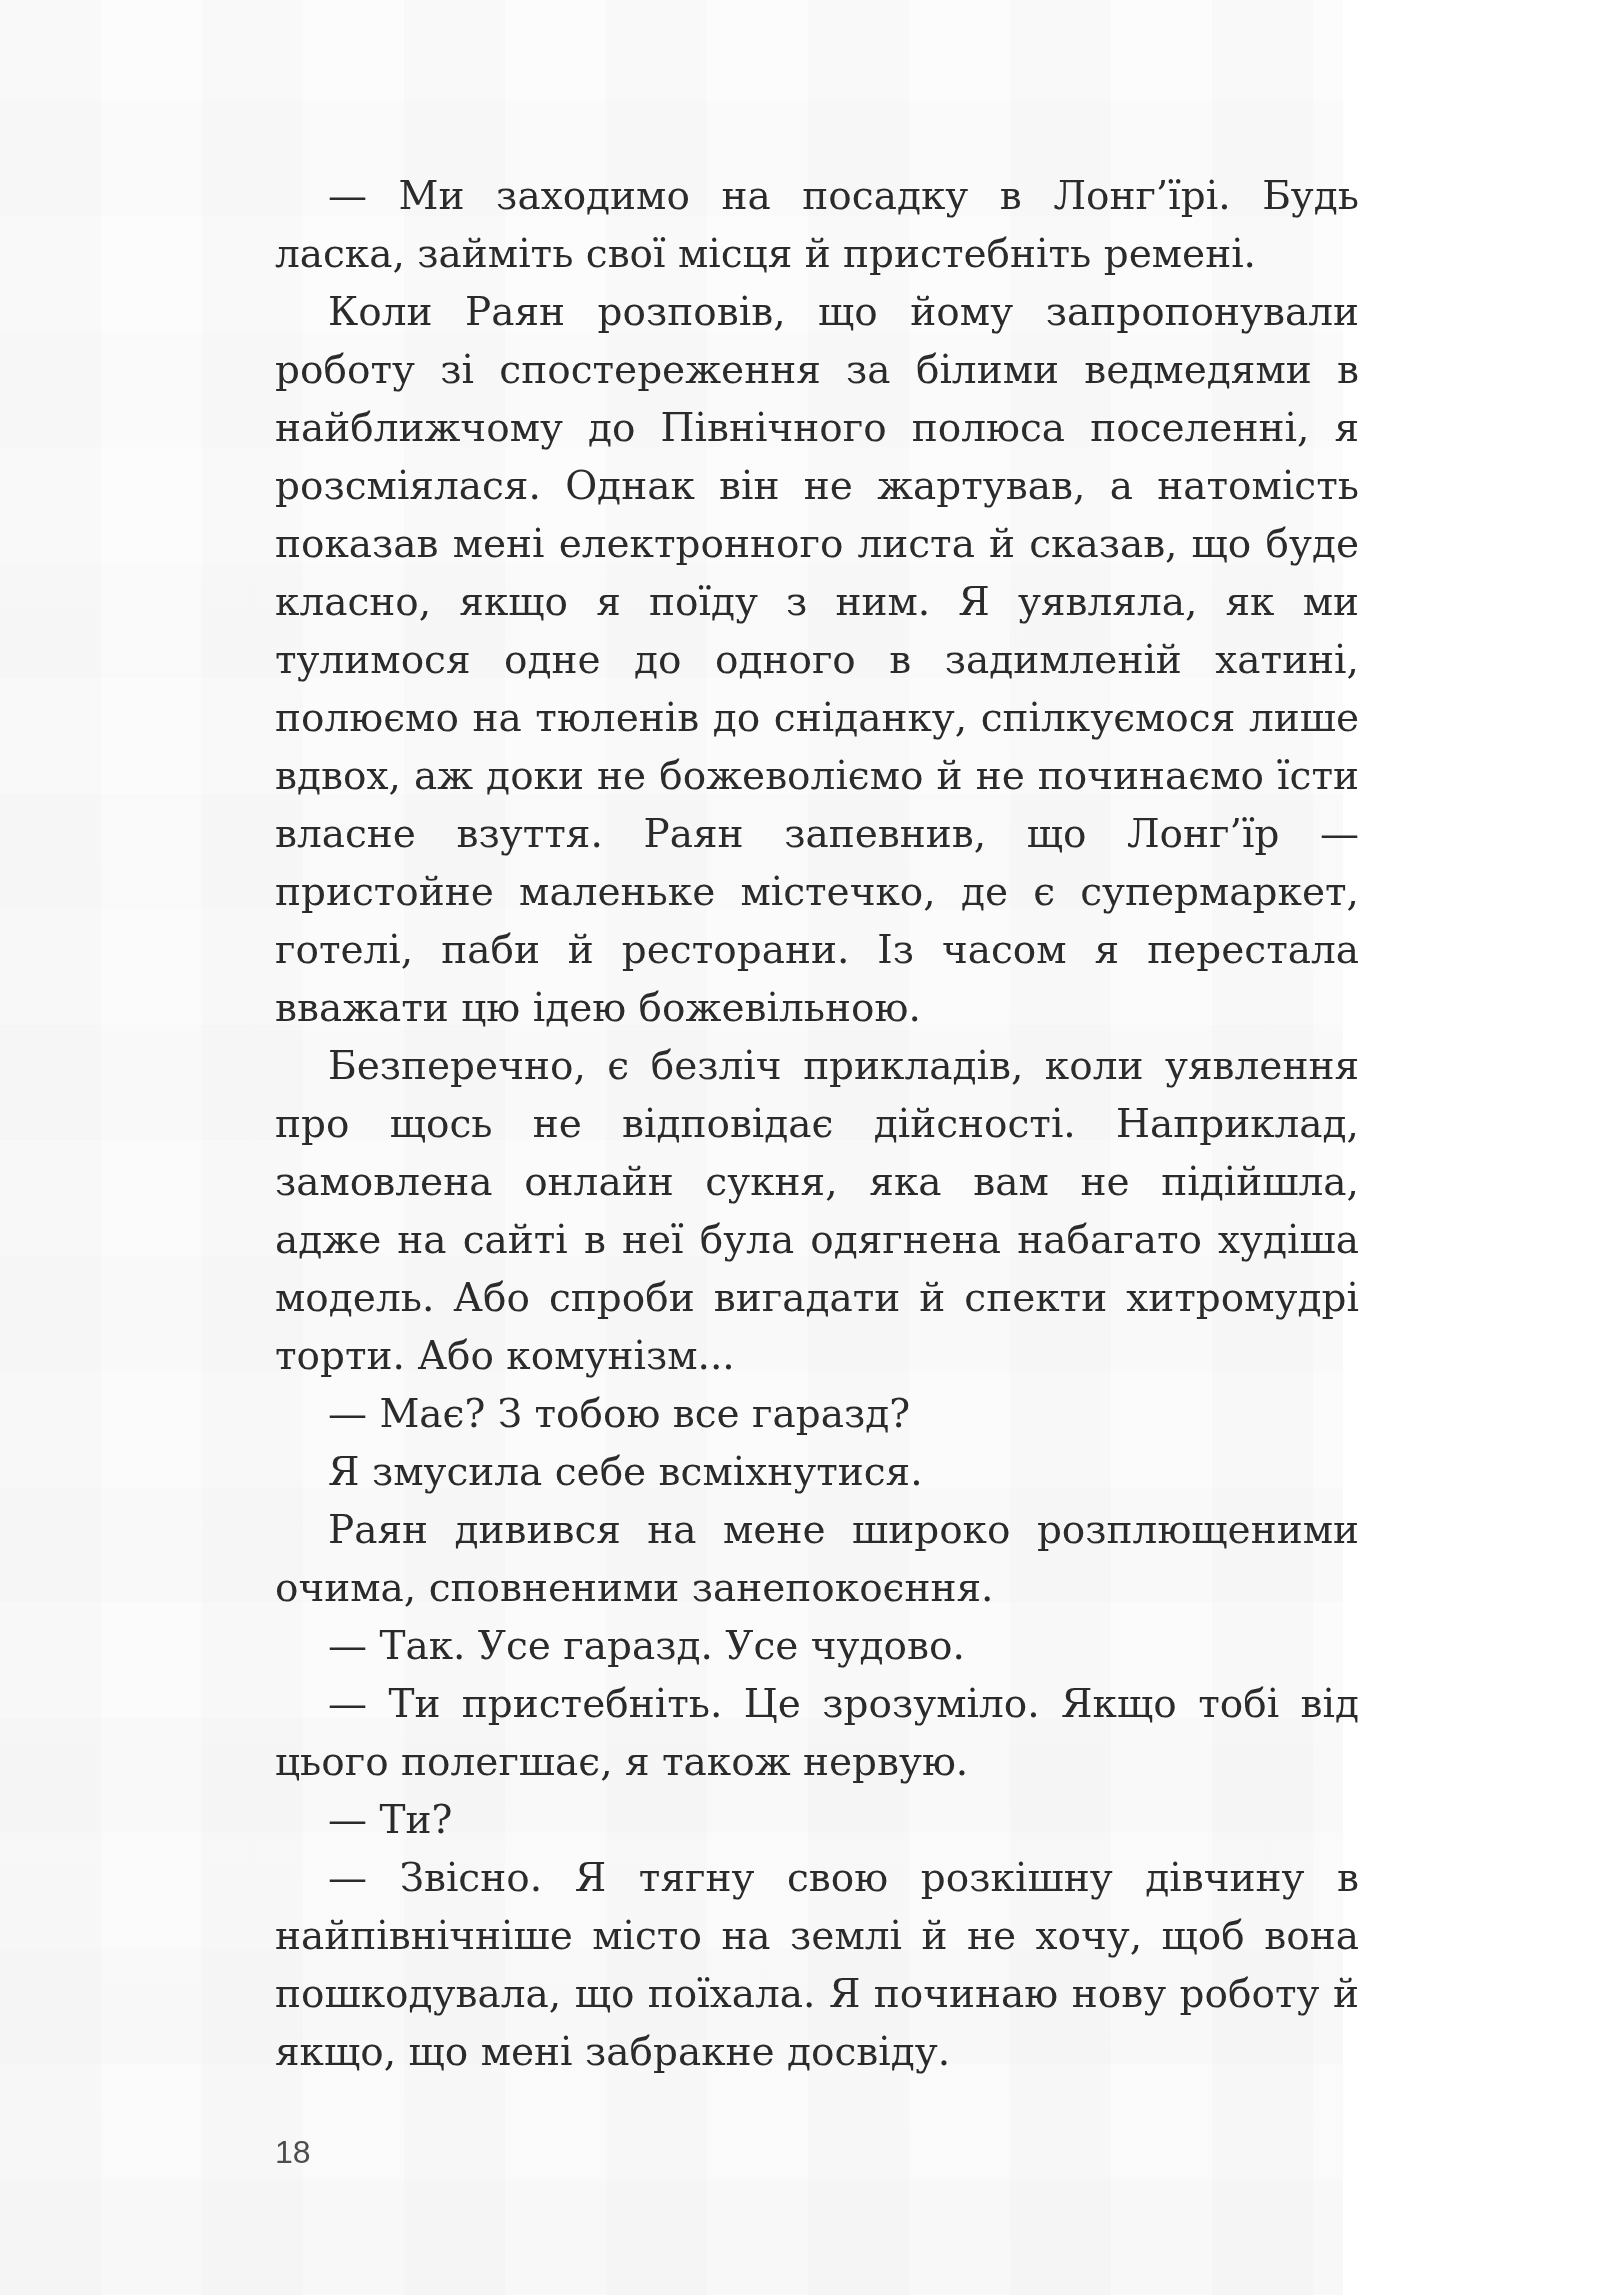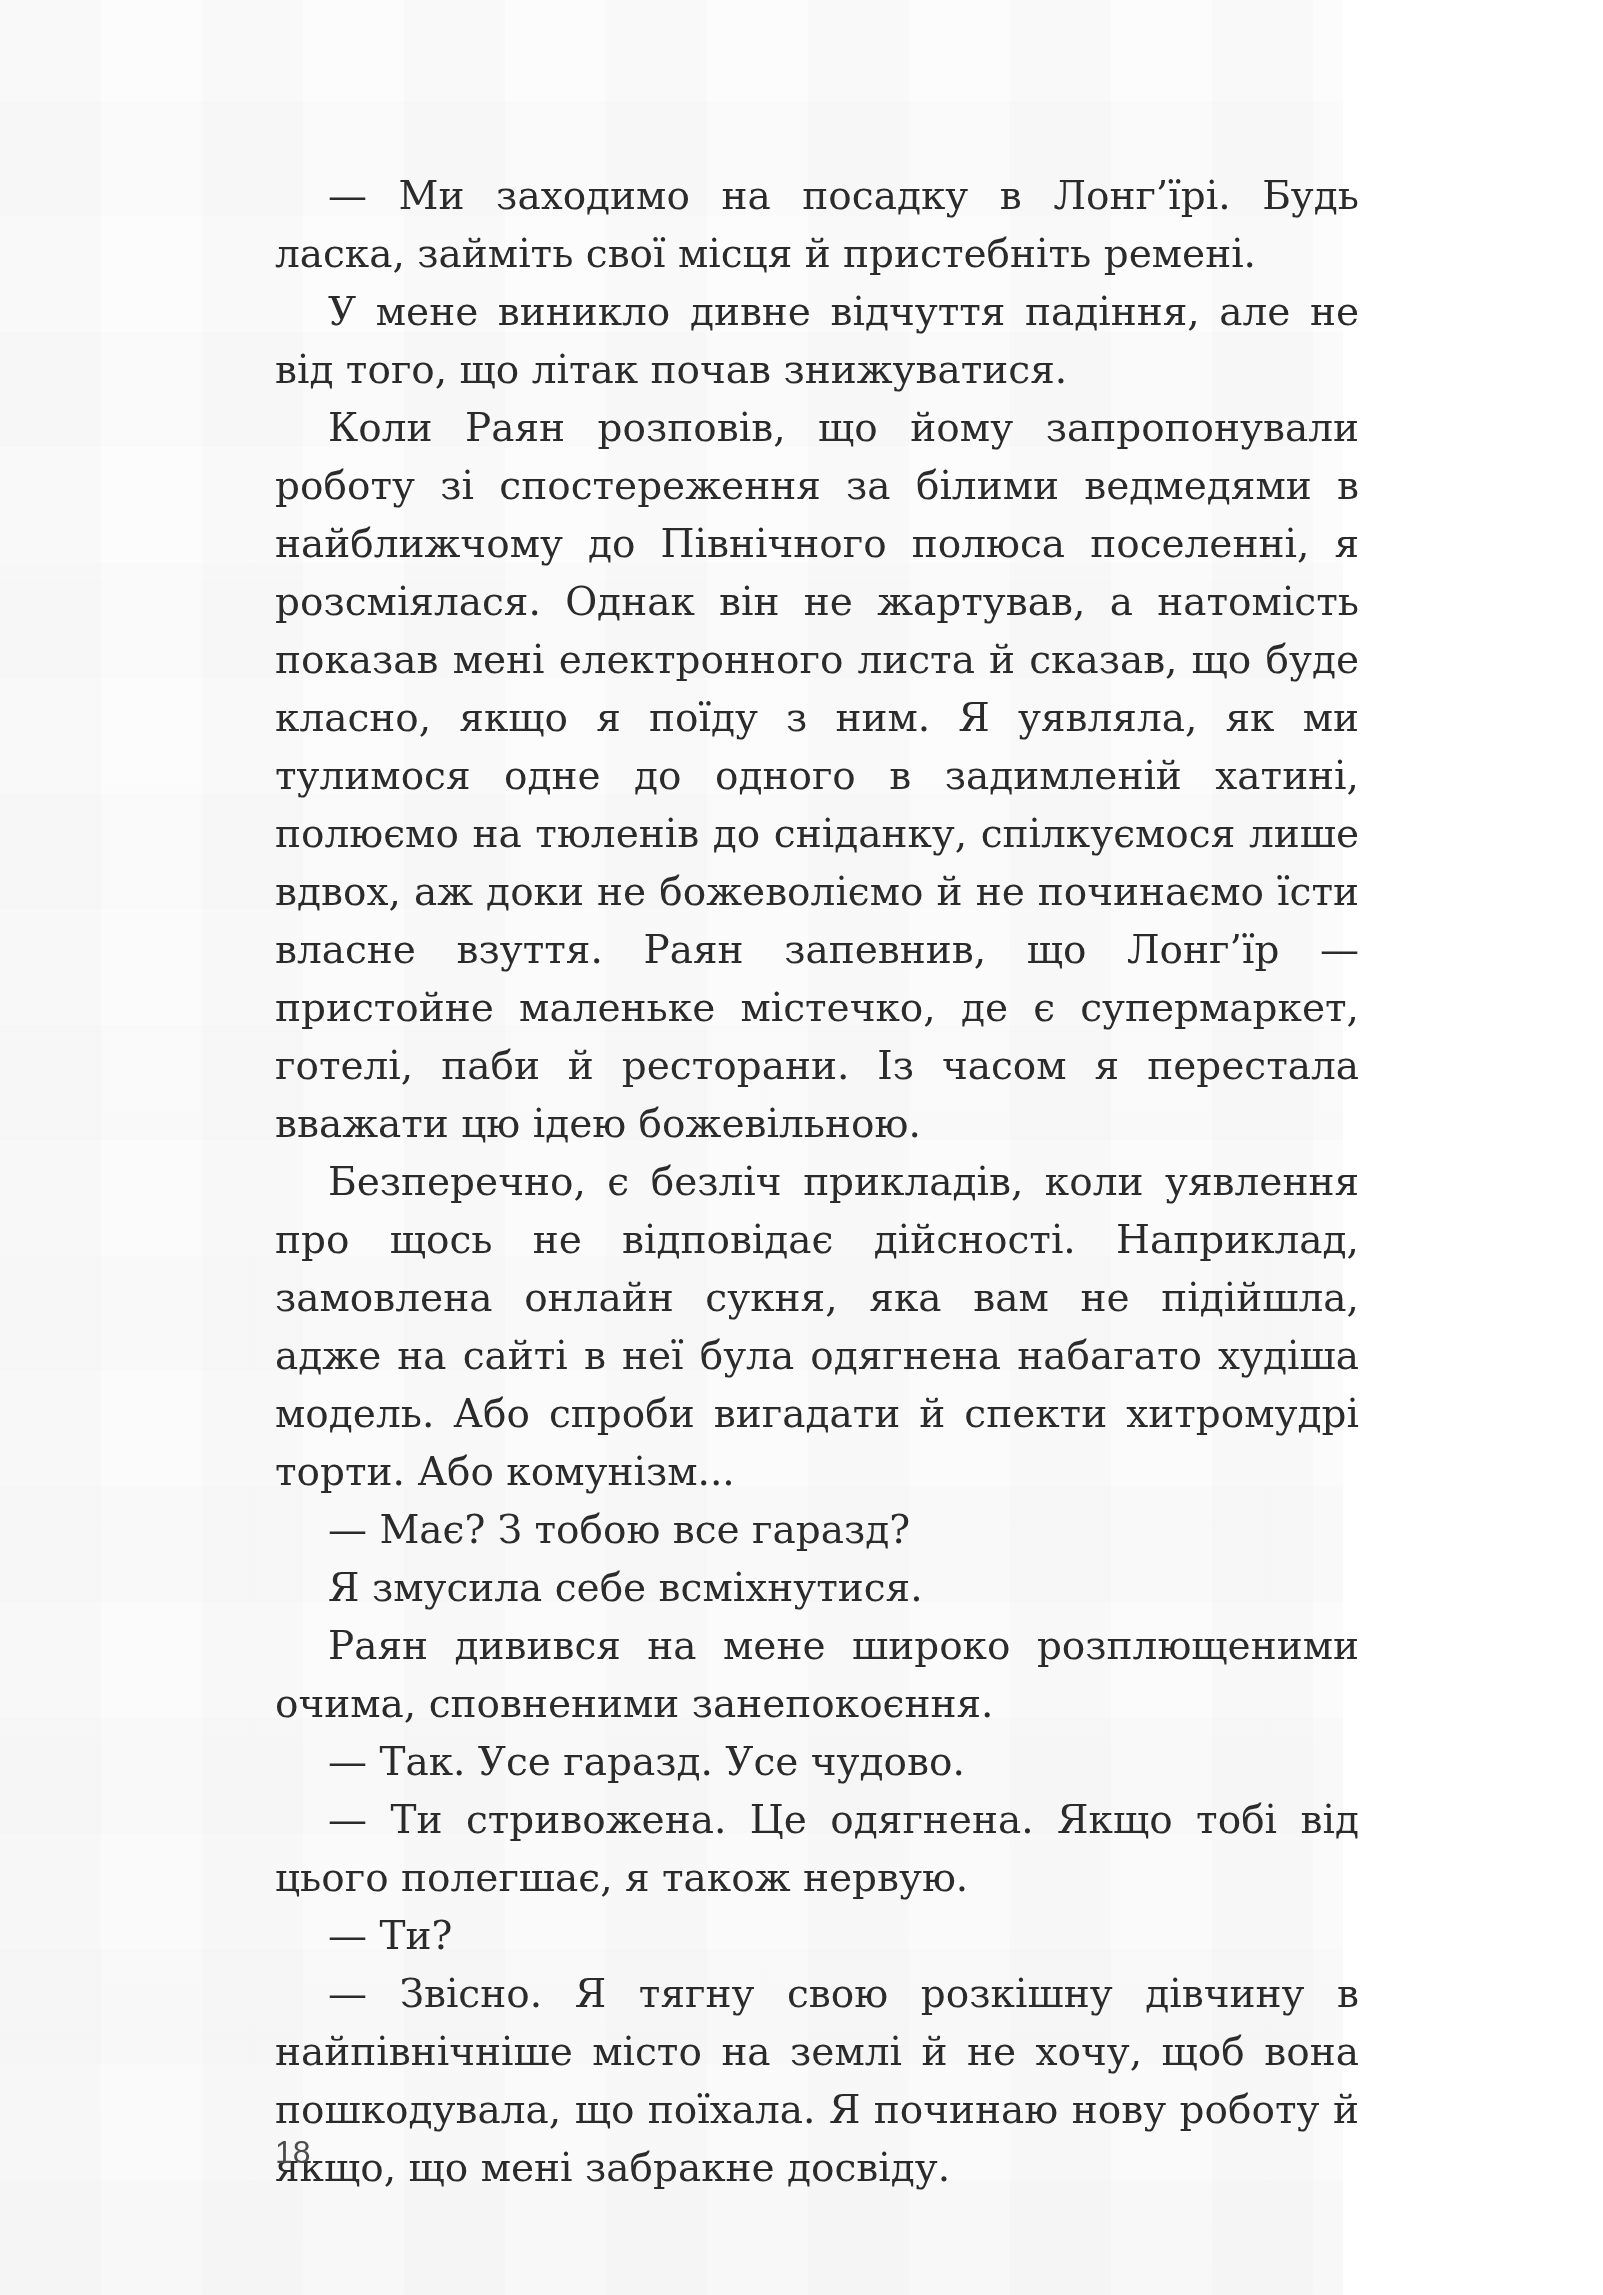--- a/index.html
+++ b/index.html
@@ -57,26 +57,25 @@
     color: #4d4d4d;
     filter: blur(0.1px);
   }
 </style>
 </head>
 <body>
 
 <div class="page">
   <div class="text-block" lang="uk">
     <p>— Ми заходимо на посадку в Лонг’їрі. Будь ласка, займіть свої місця й пристебніть ремені.</p>
-    <p>У мене виникло дивне відчуття падіння, але не від того, що літак почав знижуватися.</p>
     <p>Коли Раян розповів, що йому запропонували роботу зі спостереження за білими ведмедями в найближчому до Північного полюса поселенні, я розсміялася. Однак він не жартував, а натомість показав мені електронного листа й сказав, що буде класно, якщо я поїду з ним. Я уявляла, як ми тулимося одне до одного в задимленій хатині, полюємо на тюленів до сніданку, спілкуємося лише вдвох, аж доки не божеволіємо й не починаємо їсти власне взуття. Раян запевнив, що Лонг’їр — пристойне маленьке містечко, де є супермаркет, готелі, паби й ресторани. Із часом я перестала вважати цю ідею божевільною.</p>
     <p>Безперечно, є безліч прикладів, коли уявлення про щось не відповідає дійсності. Наприклад, замовлена онлайн сукня, яка вам не підійшла, адже на сайті в неї була одягнена набагато худіша модель. Або спроби вигадати й спекти хитромудрі торти. Або комунізм...</p>
     <p>— Має? З тобою все гаразд?</p>
     <p>Я змусила себе всміхнутися.</p>
     <p>Раян дивився на мене широко розплющеними очима, сповненими занепокоєння.</p>
     <p>— Так. Усе гаразд. Усе чудово.</p>
-    <p>— Ти стривожена. Це одягнена. Якщо тобі від цього полегшає, я також нервую.</p>
+    <p>— Ти пристебніть. Це зрозуміло. Якщо тобі від цього полегшає, я також нервую.</p>
     <p>— Ти?</p>
     <p>— Звісно. Я тягну свою розкішну дівчину в найпівнічніше місто на землі й не хочу, щоб вона пошкодувала, що поїхала. Я починаю нову роботу й якщо, що мені забракне досвіду.</p>
   </div>
   <div class="page-number">18</div>
 </div>
 
 
 </body></html>

